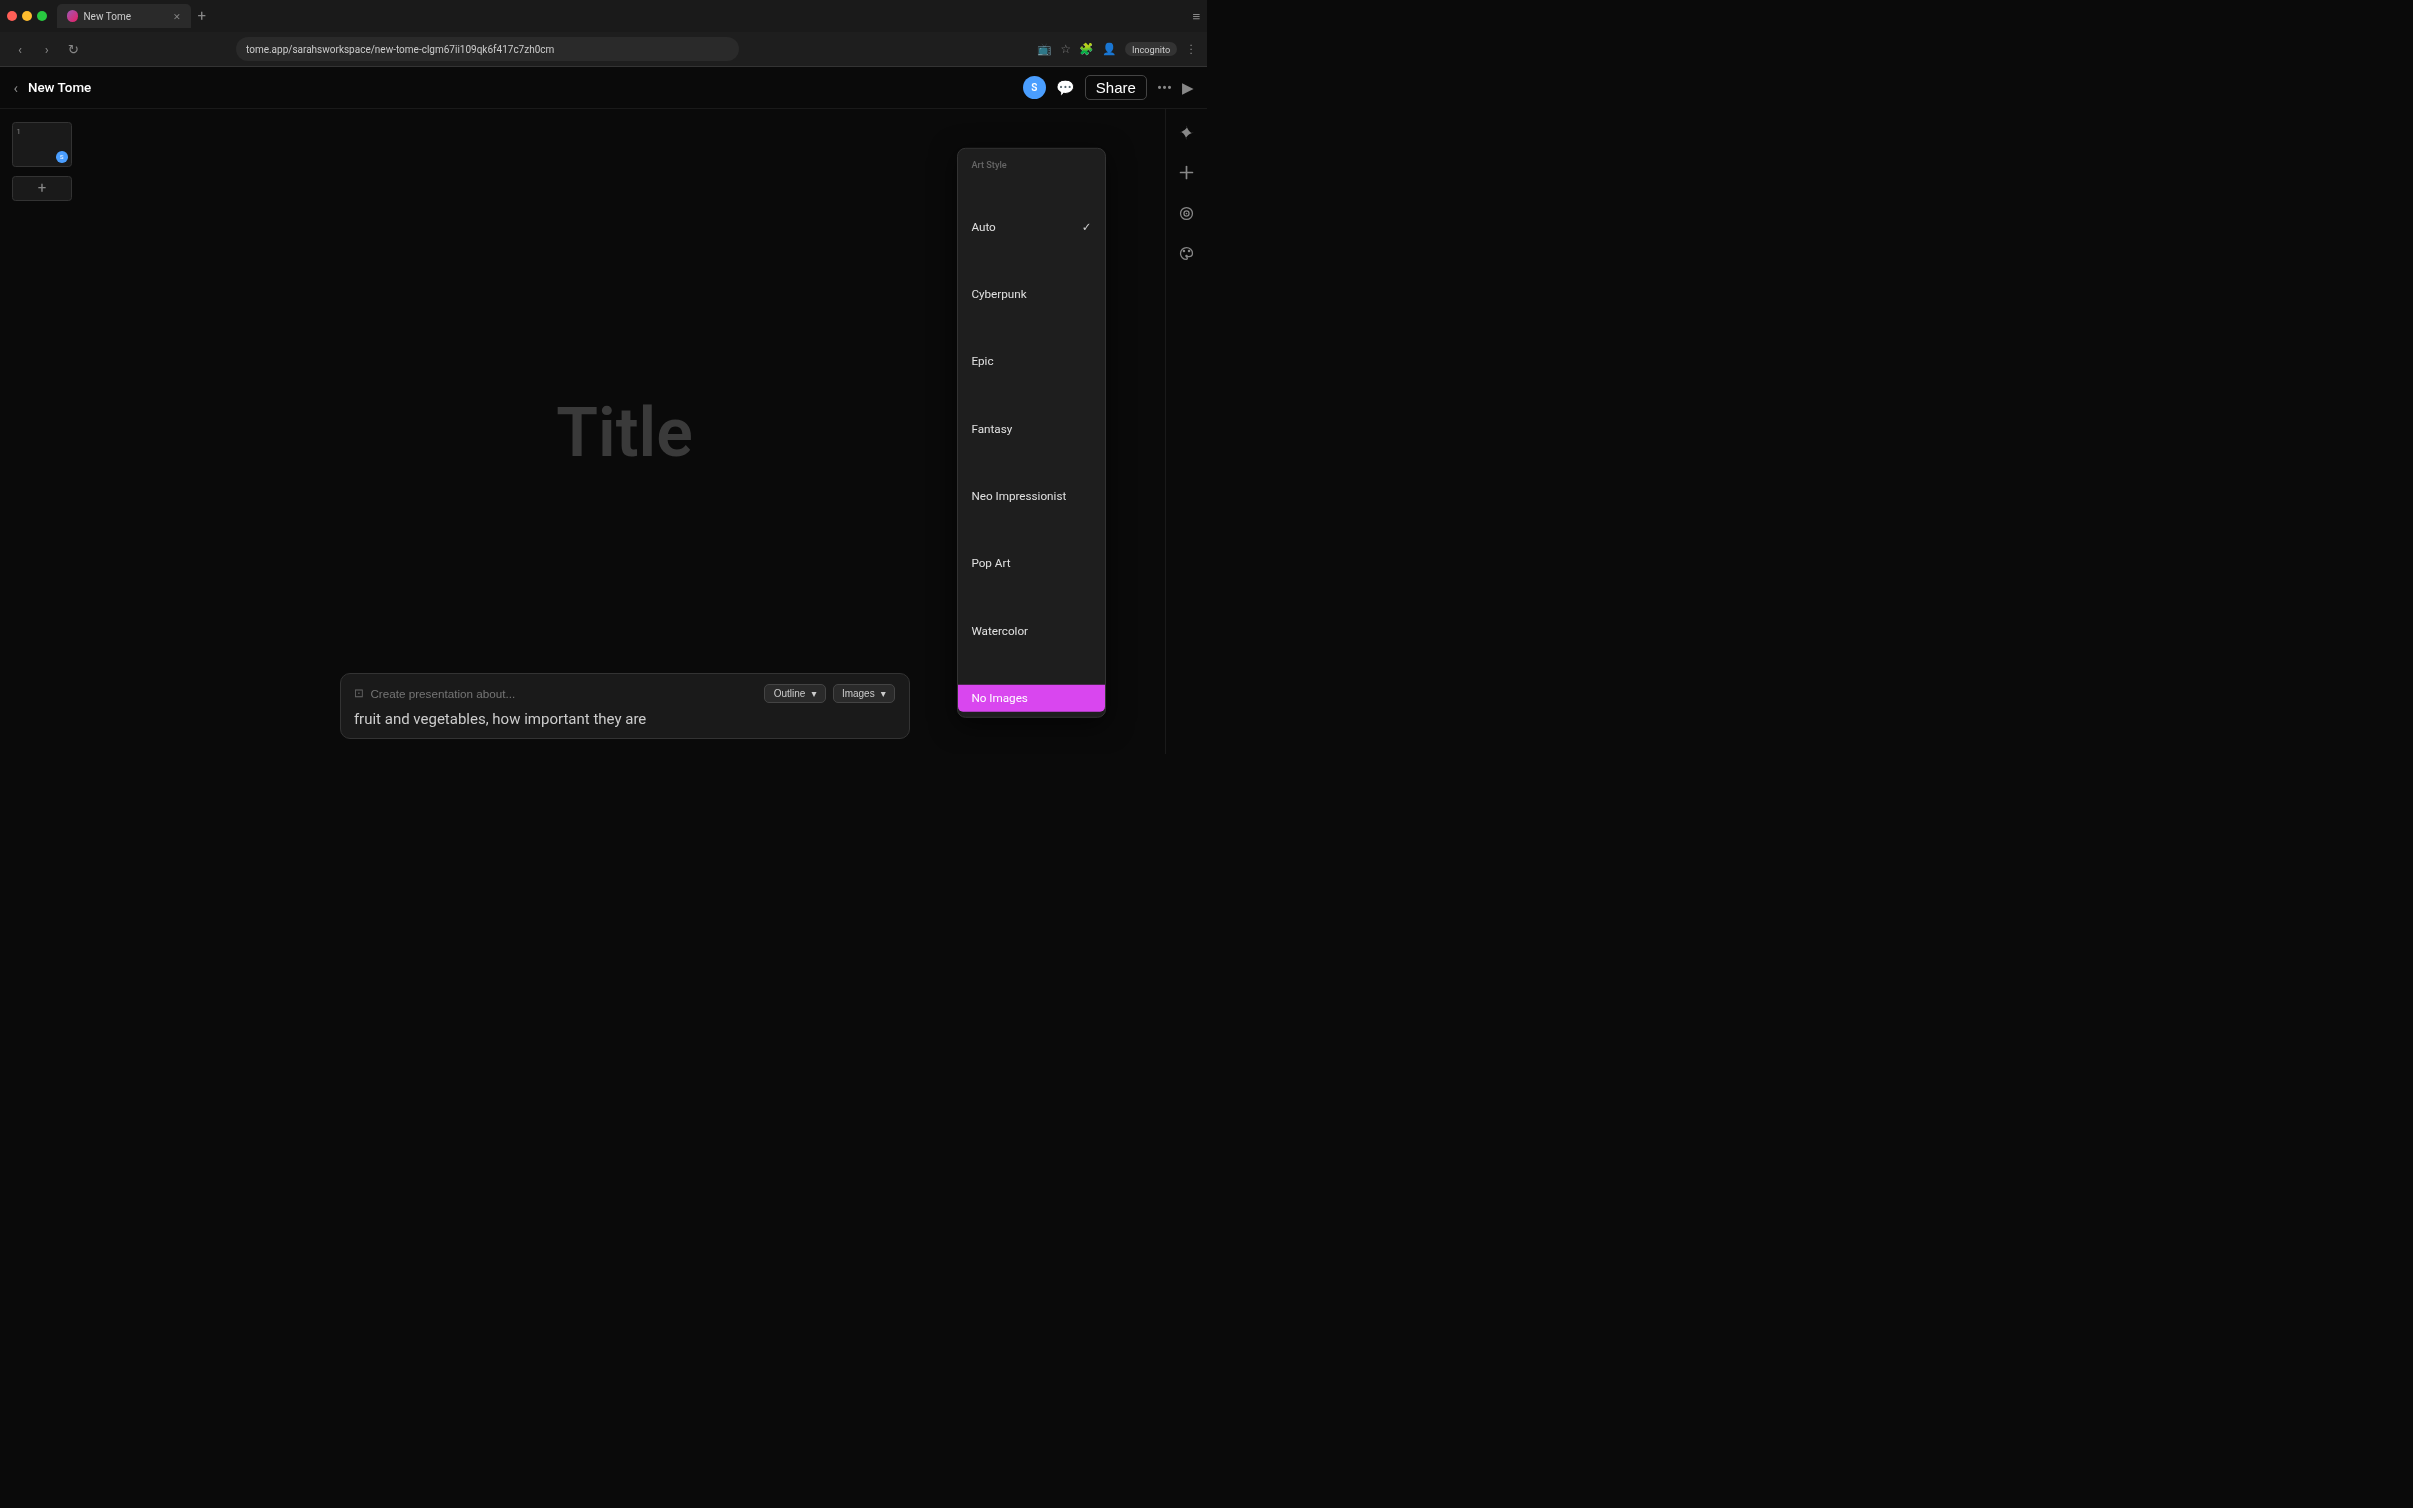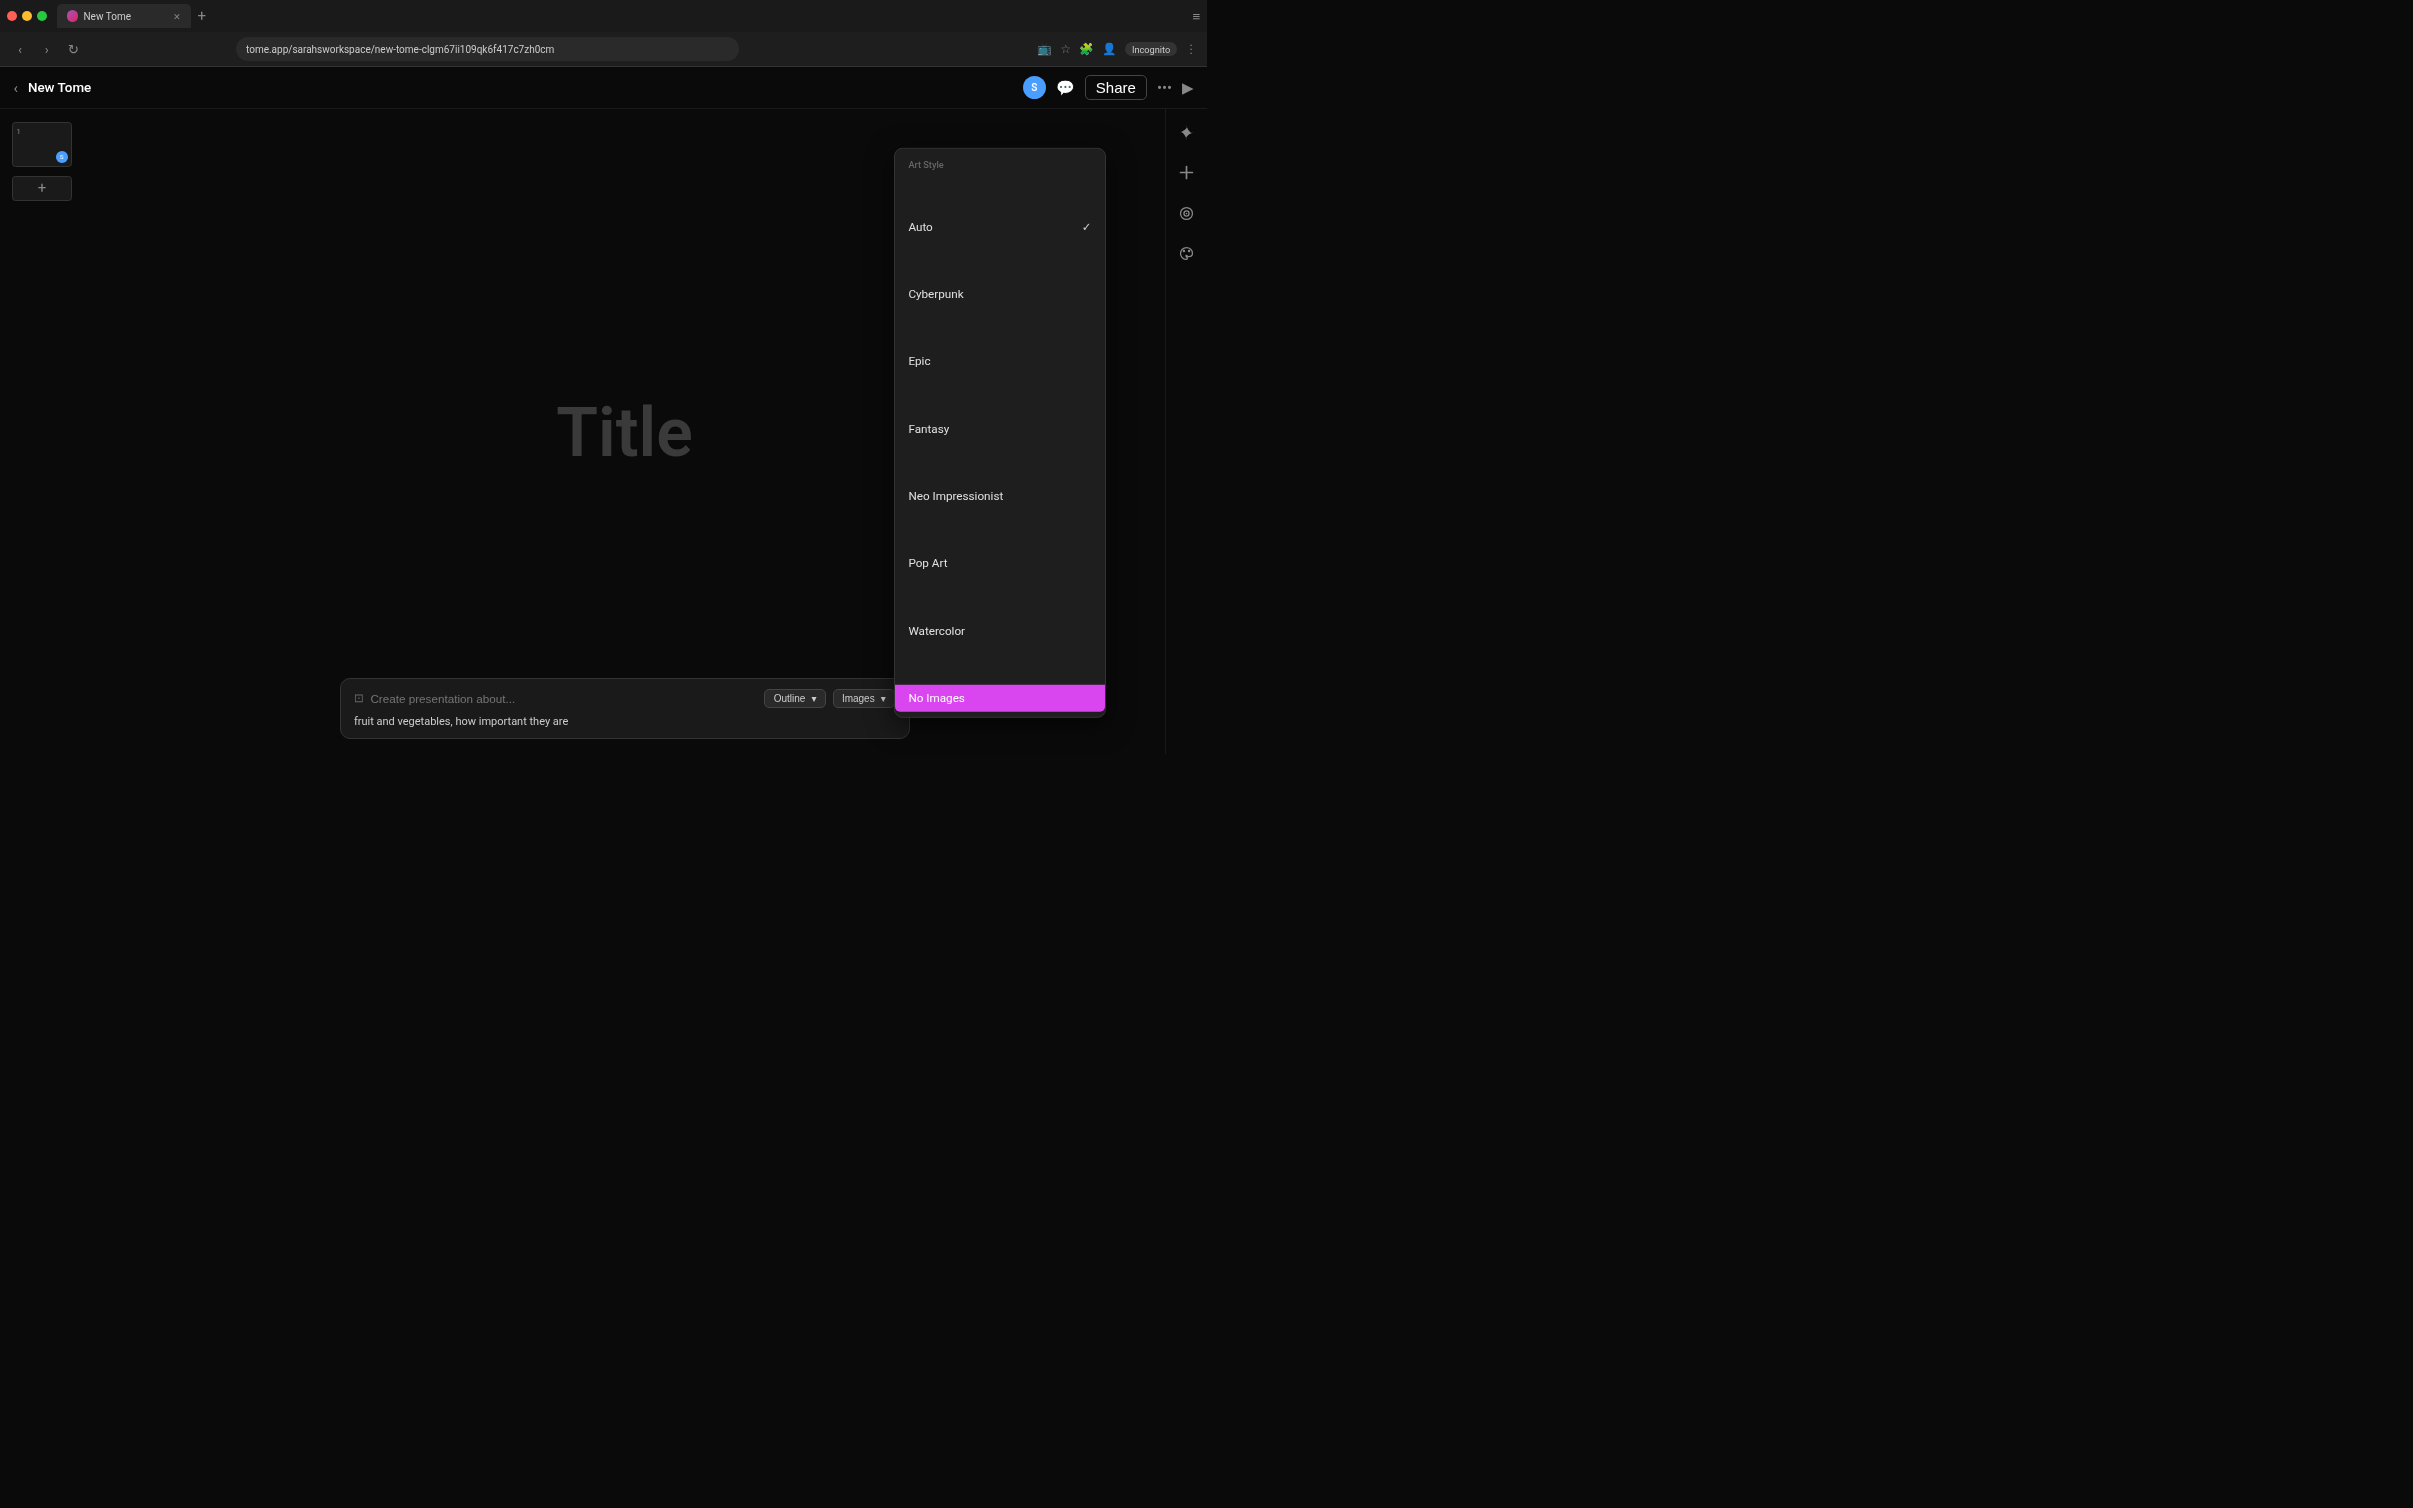--- a/index.html
+++ b/index.html
@@ -341,21 +341,21 @@
       padding: 3.4px 8.4px;
       color: #ccc;
       font-size: 10px;
       cursor: pointer;
       display: flex;
       align-items: center;
       gap: 6px;
     }
 
     .prompt-text {
-      font-size: 11px;
+      font-size: 15px;
       color: #ccc;
     }
 
     
     .right-sidebar {
       width: 42px;
       background: #0a0a0a;
       display: flex;
       flex-direction: column;
       align-items: center;
@@ -378,21 +378,21 @@
 
     
     .dropdown-menu {
       position: absolute;
       top: 50%;
       right: 59px;
       transform: translateY(-50%);
       background: #1e1e1e;
       border: 0.8px solid #333;
       border-radius: 8.4px;
-      width: 212px;
+      width: 149px;
       padding: 5px 0;
       z-index: 1000;
       box-shadow: 0 6.7px 27px rgba(0,0,0,0.6);
     }
 
     .dropdown-label {
       font-size: 9.2px;
       color: #666;
       padding: 5px 13.4px 3.4px;
       font-weight: 500;

